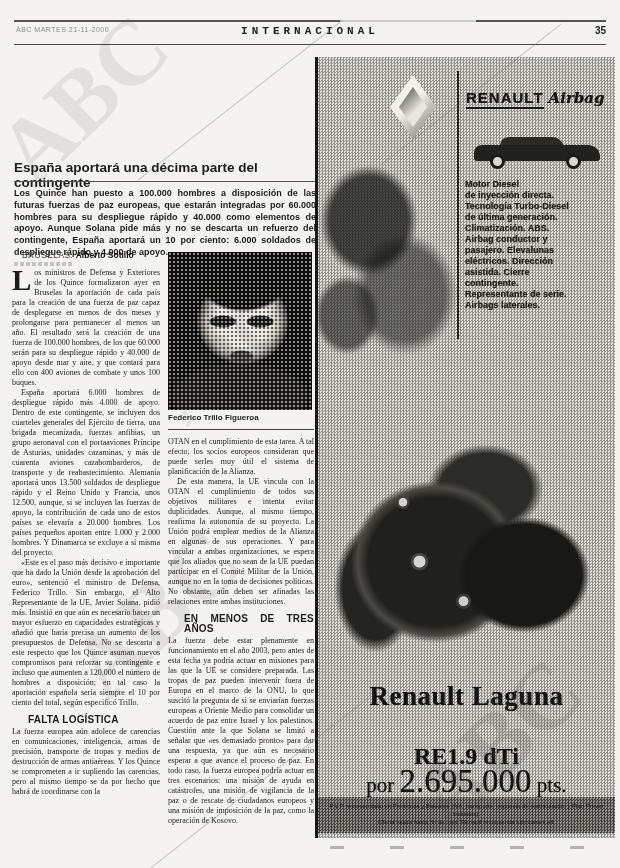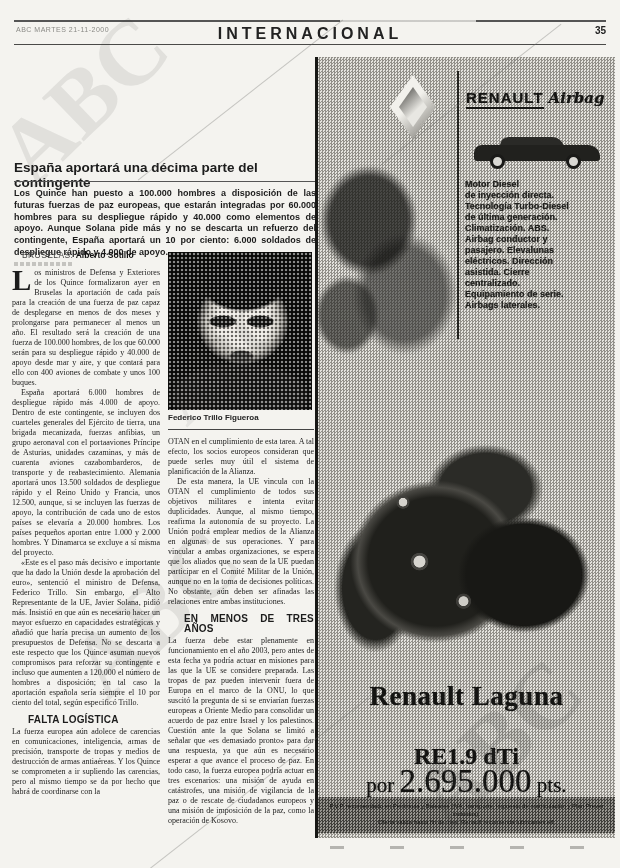--- a/index.html
+++ b/index.html
@@ -5,21 +5,21 @@
   html,body{margin:0;padding:0;background:#e9e8e4;}
   .page{position:relative;width:620px;height:868px;background:#f4f3ef;overflow:hidden;
         font-family:"Liberation Serif",serif;color:#1c1c1c;}
   
   .hdr-rule-top{position:absolute;left:14px;top:20px;width:592px;height:2px;
       background:linear-gradient(90deg,#555 0 55%,rgba(85,85,85,.25) 55% 78%,#555 78%);}
   .hdr-rule-bot{position:absolute;left:14px;top:44px;width:592px;height:1px;background:#4a4a48;}
   .hdr-edition{position:absolute;left:16px;top:26px;font-family:"Liberation Sans",sans-serif;
       font-size:7px;color:#8a8a86;letter-spacing:.5px;filter:blur(.3px);}
   .hdr-section{position:absolute;left:0;top:25px;width:620px;text-align:center;
-      font-family:Liberation Sans, sans-serif;font-weight:bold;font-size:16px;letter-spacing:4px;color:#222;}
+      font-family:Liberation Mono, monospace;font-weight:bold;font-size:11px;letter-spacing:4px;color:#222;}
   .hdr-page{position:absolute;right:14px;top:25px;font-family:"Liberation Sans",sans-serif;
       font-weight:bold;font-size:10px;color:#222;}
   
   .headline{position:absolute;left:14px;top:52px;width:300px;font-weight:bold;
       font-size:27px;line-height:34px;letter-spacing:-.5px;}
   .subhead{position:absolute;left:14px;top:160px;width:304px;font-family:"Liberation Sans",sans-serif;
       font-weight:bold;font-size:13.5px;}
   .subhead-rule{position:absolute;left:14px;top:181px;width:304px;height:1px;background:#555;}
   .lead{position:absolute;left:14px;top:188px;width:302px;font-family:"Liberation Sans",sans-serif;
       font-weight:bold;font-size:9px;line-height:11.8px;text-align:justify;}
@@ -172,22 +172,22 @@
     <div class="ad-features">
       <div>Motor Diesel</div>
       <div>de inyección directa.</div>
       <div>Tecnología Turbo-Diesel</div>
       <div>de última generación.</div>
       <div>Climatización. ABS.</div>
       <div>Airbag conductor y</div>
       <div>pasajero. Elevalunas</div>
       <div>eléctricos. Dirección</div>
       <div>asistida. Cierre</div>
-      <div>centralizado.</div>
-      <div>Equipamiento de serie.</div>
+      <div>contingente.</div>
+      <div>Representante de serie.</div>
       <div>Airbags laterales.</div>
     </div>
     <div class="engine"></div>
     <div class="ad-offer">
       <div class="l1">Renault Laguna</div>
       <div class="l2">RE1.9 dTi</div>
       <div class="l3">
         <span>por</span>
         <span class="price">2.695.000</span>
         <span>pts.</span>

